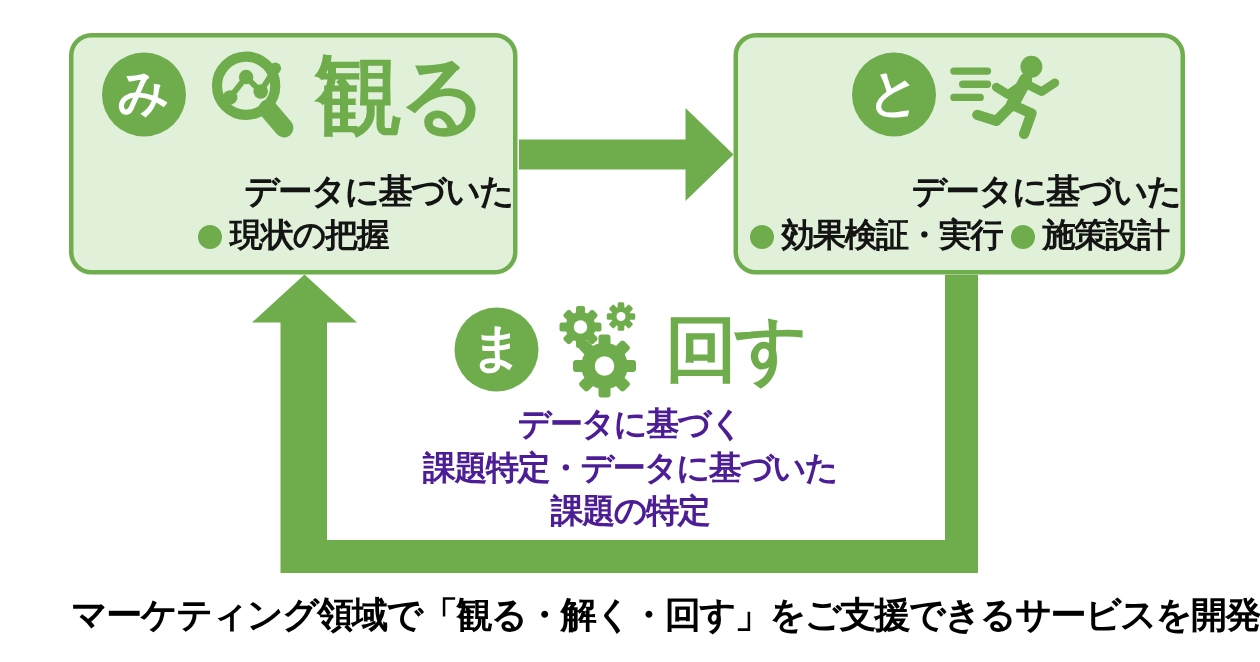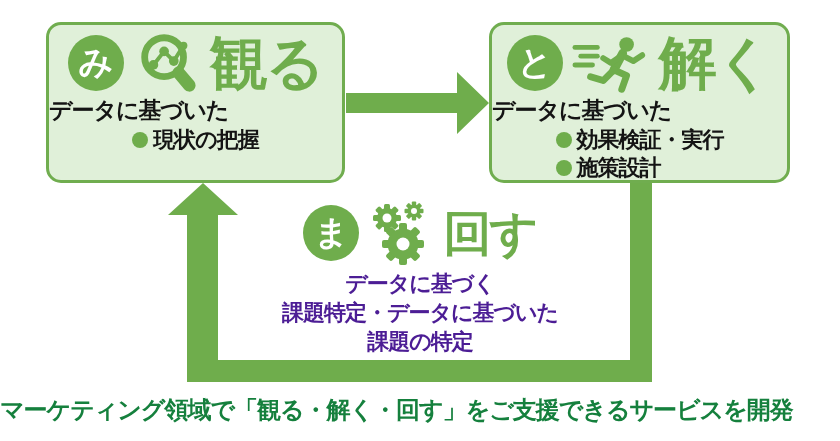--- a/index.html
+++ b/index.html
@@ -18,40 +18,40 @@
     display:flex;align-items:center;justify-content:center;gap:9px;
     height:64px;margin-top:6px;
   }
   .kana-circle{
     width:56px;height:56px;border-radius:50%;background:#6fad4c;flex:0 0 auto;
     display:flex;align-items:center;justify-content:center;
     color:#ffffff;font-size:34px;line-height:1;padding-bottom:2px;box-sizing:border-box;
   }
   .box-title{color:#6fad4c;font-size:58px;line-height:1;letter-spacing:-2px;white-space:nowrap;}
   .box-subtitle{
-    text-align:left;color:#141414;font-size:23px;letter-spacing:-1px;
-    margin-top:3px;line-height:1.1;
+    text-align:right;color:#141414;font-size:23px;letter-spacing:-1px;
+    margin-top:21px;line-height:1.1;
   }
-  .bullet-list{width:fit-content;margin:6px auto 0;display:flex;flex-direction:column;gap:6px;}
+  .bullet-list{width:fit-content;margin:6px auto 0;display:flex;flex-direction:row;gap:6px;}
   .bullet-row{display:flex;align-items:center;gap:5px;white-space:nowrap;}
   .bullet-dot{width:16px;height:16px;border-radius:50%;background:#6fad4c;flex:0 0 auto;}
   .bullet-text{color:#141414;font-size:22px;letter-spacing:-1px;line-height:1;}
   
   .arrow-right{position:absolute;left:346px;top:72px;}
   .arrow-cycle{position:absolute;left:168px;top:183px;}
   
   .cycle{position:absolute;left:235px;top:199px;width:370px;}
   .cycle-header{display:flex;align-items:center;justify-content:center;gap:10px;height:68px;}
   .cycle-title{color:#6fad4c;font-size:48px;line-height:1;letter-spacing:-2px;white-space:nowrap;}
   .cycle-lines{margin-top:2px;text-align:center;color:#4c1d95;font-size:22px;
     letter-spacing:-1px;line-height:29px;}
   
   .caption{
-    position:absolute;left:0;right:0;top:394px;text-align:left;
-    color:#15803d;font-size:24px;letter-spacing:-1px;white-space:nowrap;
+    position:absolute;left:0;right:0;top:394px;text-align:right;
+    color:#000000;font-size:24px;letter-spacing:-1px;white-space:nowrap;
   }
   svg{display:block;}
 </style>
 </head>
 <body>
 
 <div class="canvas">
 
   <div class="box box-observe">
     <div class="box-header">
@@ -89,21 +89,20 @@
           <line x1="9" y1="24" x2="26" y2="24" stroke-width="5"></line>
           <line x1="3" y1="33" x2="21" y2="33" stroke-width="5"></line>
           <line x1="52" y1="21" x2="43" y2="38" stroke-width="9"></line>
           <polyline points="51,23 63,29 72,23" stroke-width="6" stroke-linejoin="round"></polyline>
           <polyline points="50,24 40,31 32,26" stroke-width="6" stroke-linejoin="round"></polyline>
           <polyline points="43,38 56,44 51,58" stroke-width="7" stroke-linejoin="round"></polyline>
           <polyline points="43,38 32,49 19,45" stroke-width="7" stroke-linejoin="round"></polyline>
         </g>
         <circle cx="56" cy="12" r="7.5" fill="#6fad4c"></circle>
       </svg>
-      <div class="box-title">解く</div>
     </div>
     <div class="box-subtitle">データに基づいた</div>
     <div class="bullet-list">
       <div class="bullet-row">
         <span class="bullet-dot"></span>
         <span class="bullet-text">効果検証・実行</span>
       </div>
       <div class="bullet-row">
         <span class="bullet-dot"></span>
         <span class="bullet-text">施策設計</span>

